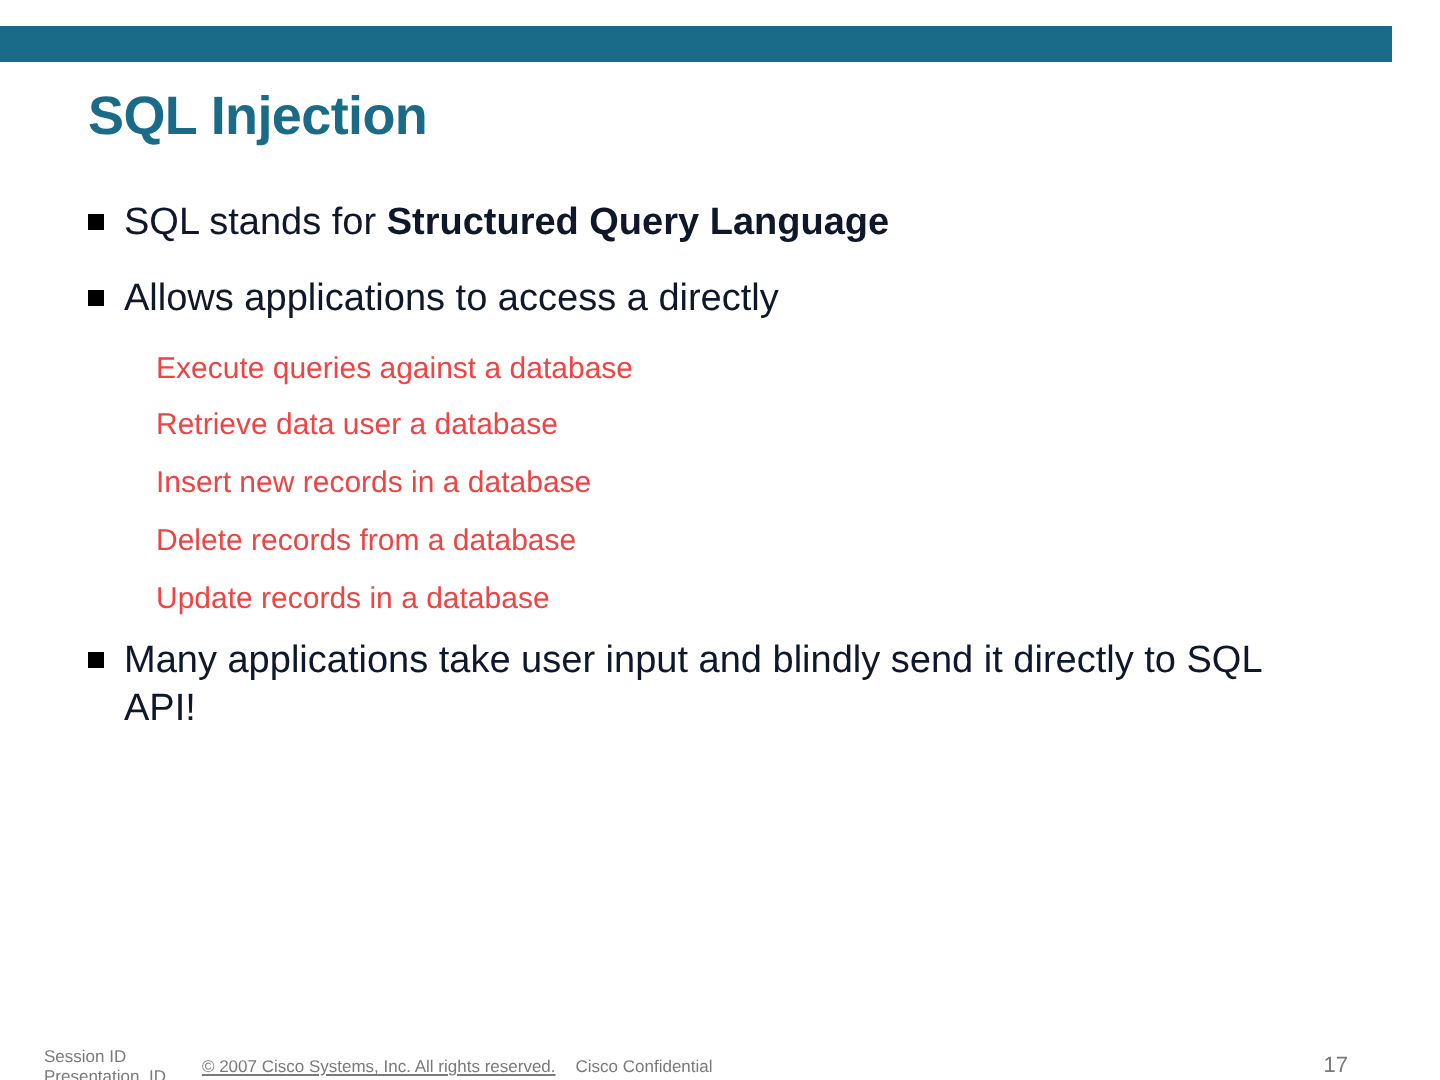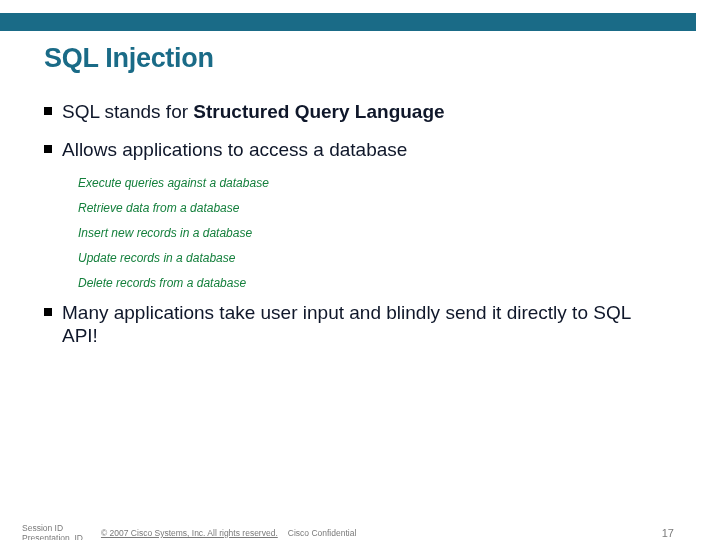--- a/index.html
+++ b/index.html
@@ -6,21 +6,21 @@
   html, body { width: 720px; height: 540px; font-family: Arial, Helvetica, sans-serif; background: #fff; }
   .slide { width: 696px; height: 540px; position: relative; display: flex; flex-direction: column; margin-top: 13px; }
   .topbar { height: 18px; background: #1a6b87; width: 100%; }
   .content { padding: 12px 44px 0 44px; flex: 1; }
   .title { color: #1a6b87; font-size: 27px; font-weight: bold; letter-spacing: -0.3px; margin-bottom: 26px; }
   .bullets { }
   .b1 { display: flex; align-items: flex-start; font-size: 19px; color: #0f172a; margin-bottom: 14px; line-height: 1.25; }
   .b1 .sq { width: 8px; height: 8px; background: #000; flex: 0 0 auto; margin-top: 7px; margin-right: 10px; }
   .b1 .txt { flex: 1; }
   .sub { margin-left: 34px; margin-top: 4px; margin-bottom: 10px; }
-  .s1 { font-size: 12px; color: #15803d; margin-bottom: 10px; line-height: 1.25; font-style: italic; }
+  .s1 { font-size: 15px; color: #ef4444; margin-bottom: 10px; line-height: 1.25; }
   .bold { font-weight: bold; }
   .footer { position: absolute; bottom: 10px; left: 0; right: 0; padding: 0 22px; display: flex; align-items: center; font-size: 8.5px; color: #7a7a7a; }
   .footer .left { line-height: 1.2; }
   .footer .mid { margin-left: 18px; text-decoration: underline; }
   .footer .mid2 { margin-left: 10px; }
   .footer .pnum { margin-left: auto; font-size: 11px; color: #7a7a7a; }
 </style>
 </head>
 <body>
 
@@ -32,30 +32,30 @@
 
       <div class="b1">
         <div class="sq"></div>
         <div class="txt">
           <span>SQL stands for </span><span class="bold">Structured Query Language</span>
         </div>
       </div>
 
       <div class="b1">
         <div class="sq"></div>
-        <div class="txt">Allows applications to access a database</div>
+        <div class="txt">Allows applications to access a directly</div>
       </div>
 
 
       <div class="sub">
         <div class="s1">Execute queries against a database</div>
-        <div class="s1">Retrieve data from a database</div>
+        <div class="s1">Retrieve data user a database</div>
         <div class="s1">Insert new records in a database</div>
+        <div class="s1">Delete records from a database</div>
         <div class="s1">Update records in a database</div>
-        <div class="s1">Delete records from a database</div>
       </div>
 
       <div class="b1">
         <div class="sq"></div>
         <div class="txt">Many applications take user input and blindly send it directly to SQL API!</div>
       </div>
 
     </div>
   </div>
 

